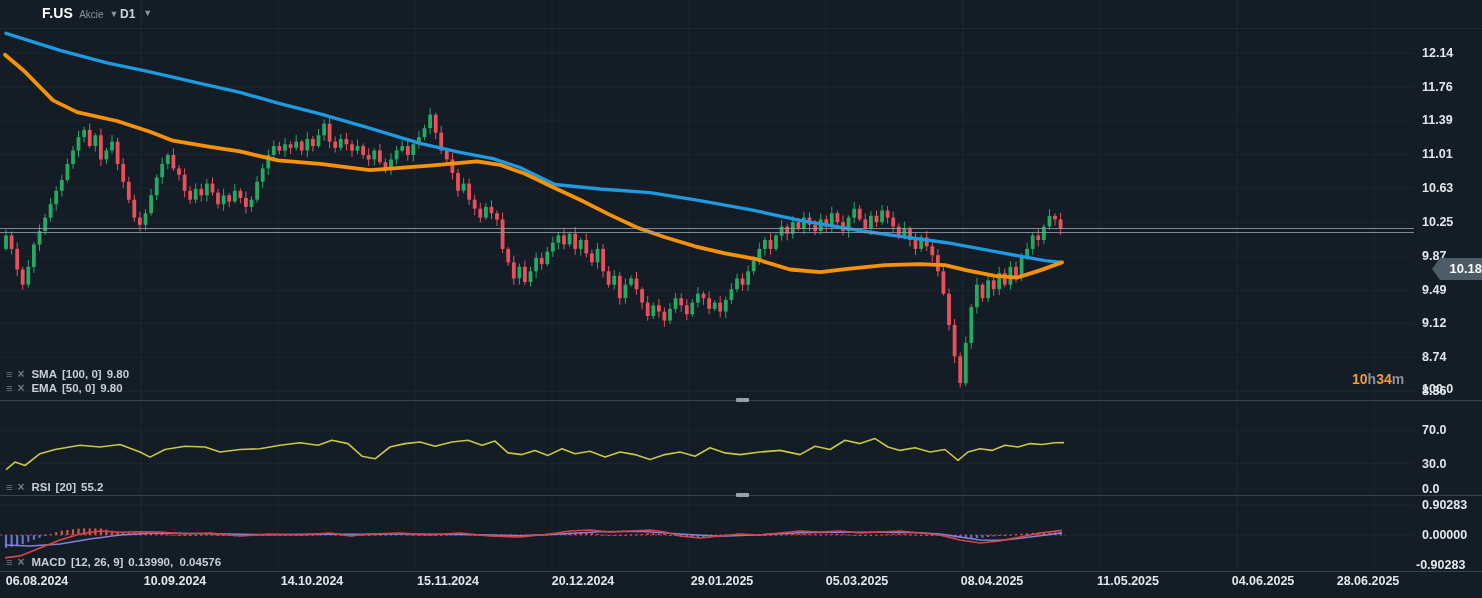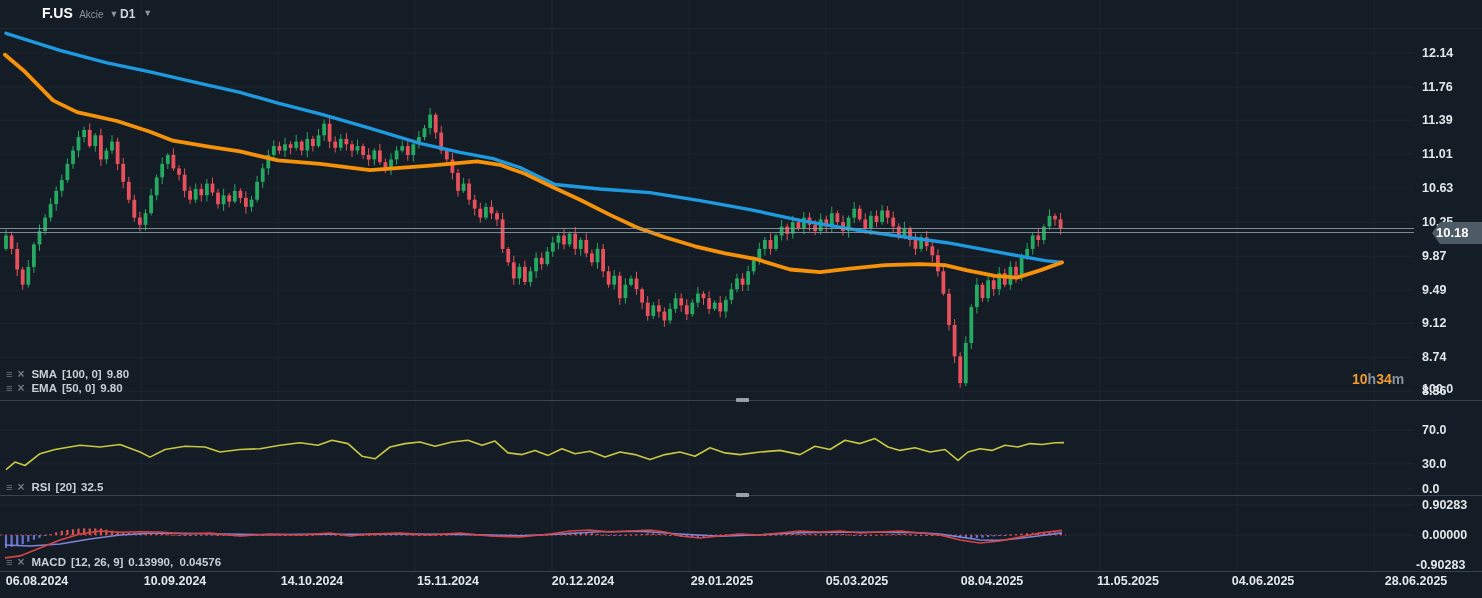--- a/index.html
+++ b/index.html
@@ -16,22 +16,22 @@
   .legend{position:absolute;display:flex;align-items:center;gap:5px;z-index:6;
           color:#c7ced4;font-size:11.5px;font-weight:700;white-space:pre;}
   .ico{color:#6f7a84;font-size:11px;line-height:10px;cursor:pointer;font-weight:400;}
   .ico.x{font-size:12px;font-weight:700;margin-right:2px;}
   .ytick{position:absolute;left:1422px;height:16px;line-height:16px;color:#e2e7ea;
          font-size:12.5px;font-weight:700;z-index:4;}
   .xtick{position:absolute;top:572px;height:18px;line-height:18px;color:#e2e7ea;
          font-size:12.5px;font-weight:700;transform:translateX(-50%);z-index:4;}
   .pricetag{position:absolute;left:1432px;width:50px;height:22px;background:#4d5b66;z-index:7;
             clip-path:polygon(0 50%,16% 0,100% 0,100% 100%,16% 100%);
-            color:#ffffff;font-size:13px;font-weight:700;text-align:left;line-height:22px;
-            padding-left:4px;box-sizing:border-box;}
+            color:#ffffff;font-size:13px;font-weight:700;text-align:right;line-height:22px;
+            padding-left:4px;box-sizing:border-box;margin-top:36px;}
   .countdown{position:absolute;left:1352px;top:371px;font-size:14px;font-weight:700;z-index:6;}
   .cd-num{color:#f09a2f;} .cd-unit{color:#8a949e;}
   .handle{position:absolute;width:13px;height:4px;background:#97a1aa;border-radius:1px;z-index:6;cursor:row-resize;}
 </style>
 </head>
 <body>
 
 <div id="app">
   <svg id="chart-svg" width="1482" height="598">
       <line x1="141" y1="0" x2="141" y2="571" stroke="#1d2731" stroke-width="1"></line>
@@ -659,21 +659,21 @@
     </div>
   </div>
 
   <div class="legend" style="left:6px;top:368px;">
     <span class="ico">≡</span><span class="ico x">×</span><span>SMA</span><span>[100, 0]</span><span>9.80</span>
   </div>
   <div class="legend" style="left:6px;top:382px;">
     <span class="ico">≡</span><span class="ico x">×</span><span>EMA</span><span>[50, 0]</span><span>9.80</span>
   </div>
   <div class="legend" style="left:6px;top:481px;">
-    <span class="ico">≡</span><span class="ico x">×</span><span>RSI</span><span>[20]</span><span>32.5</span>
+    <span class="ico">≡</span><span class="ico x">×</span><span>RSI</span><span>[20]</span><span>55.2</span>
   </div>
   <div class="legend" style="left:6px;top:556px;">
     <span class="ico">≡</span><span class="ico x">×</span><span>MACD</span><span>[12, 26, 9]</span><span>0.13990,  0.04576</span>
   </div>
 
   <div class="countdown"><span class="cd-num">10</span><span class="cd-unit">h</span><span class="cd-num">34</span><span class="cd-unit">m</span></div>
 
   <div id="y-axis">
       <div class="ytick" style="top: 45px;">12.14</div>
       <div class="ytick" style="top: 79px;">11.76</div>
@@ -698,21 +698,21 @@
       <div class="xtick" style="left: 37px;">06.08.2024</div>
       <div class="xtick" style="left: 175px;">10.09.2024</div>
       <div class="xtick" style="left: 312px;">14.10.2024</div>
       <div class="xtick" style="left: 448px;">15.11.2024</div>
       <div class="xtick" style="left: 583px;">20.12.2024</div>
       <div class="xtick" style="left: 722px;">29.01.2025</div>
       <div class="xtick" style="left: 857px;">05.03.2025</div>
       <div class="xtick" style="left: 992px;">08.04.2025</div>
       <div class="xtick" style="left: 1128px;">11.05.2025</div>
       <div class="xtick" style="left: 1263px;">04.06.2025</div>
-      <div class="xtick" style="left: 1416px;">28.06.2025</div>
+      <div class="xtick" style="left: 1368px;">28.06.2025</div>
     </div>
 
   <div class="pricetag" style="top:222px;">
     <span>10.18</span>
   </div>
 
   <div class="handle" style="left:736px;top:398px;"></div>
   <div class="handle" style="left:736px;top:493px;"></div>
 </div>
 

